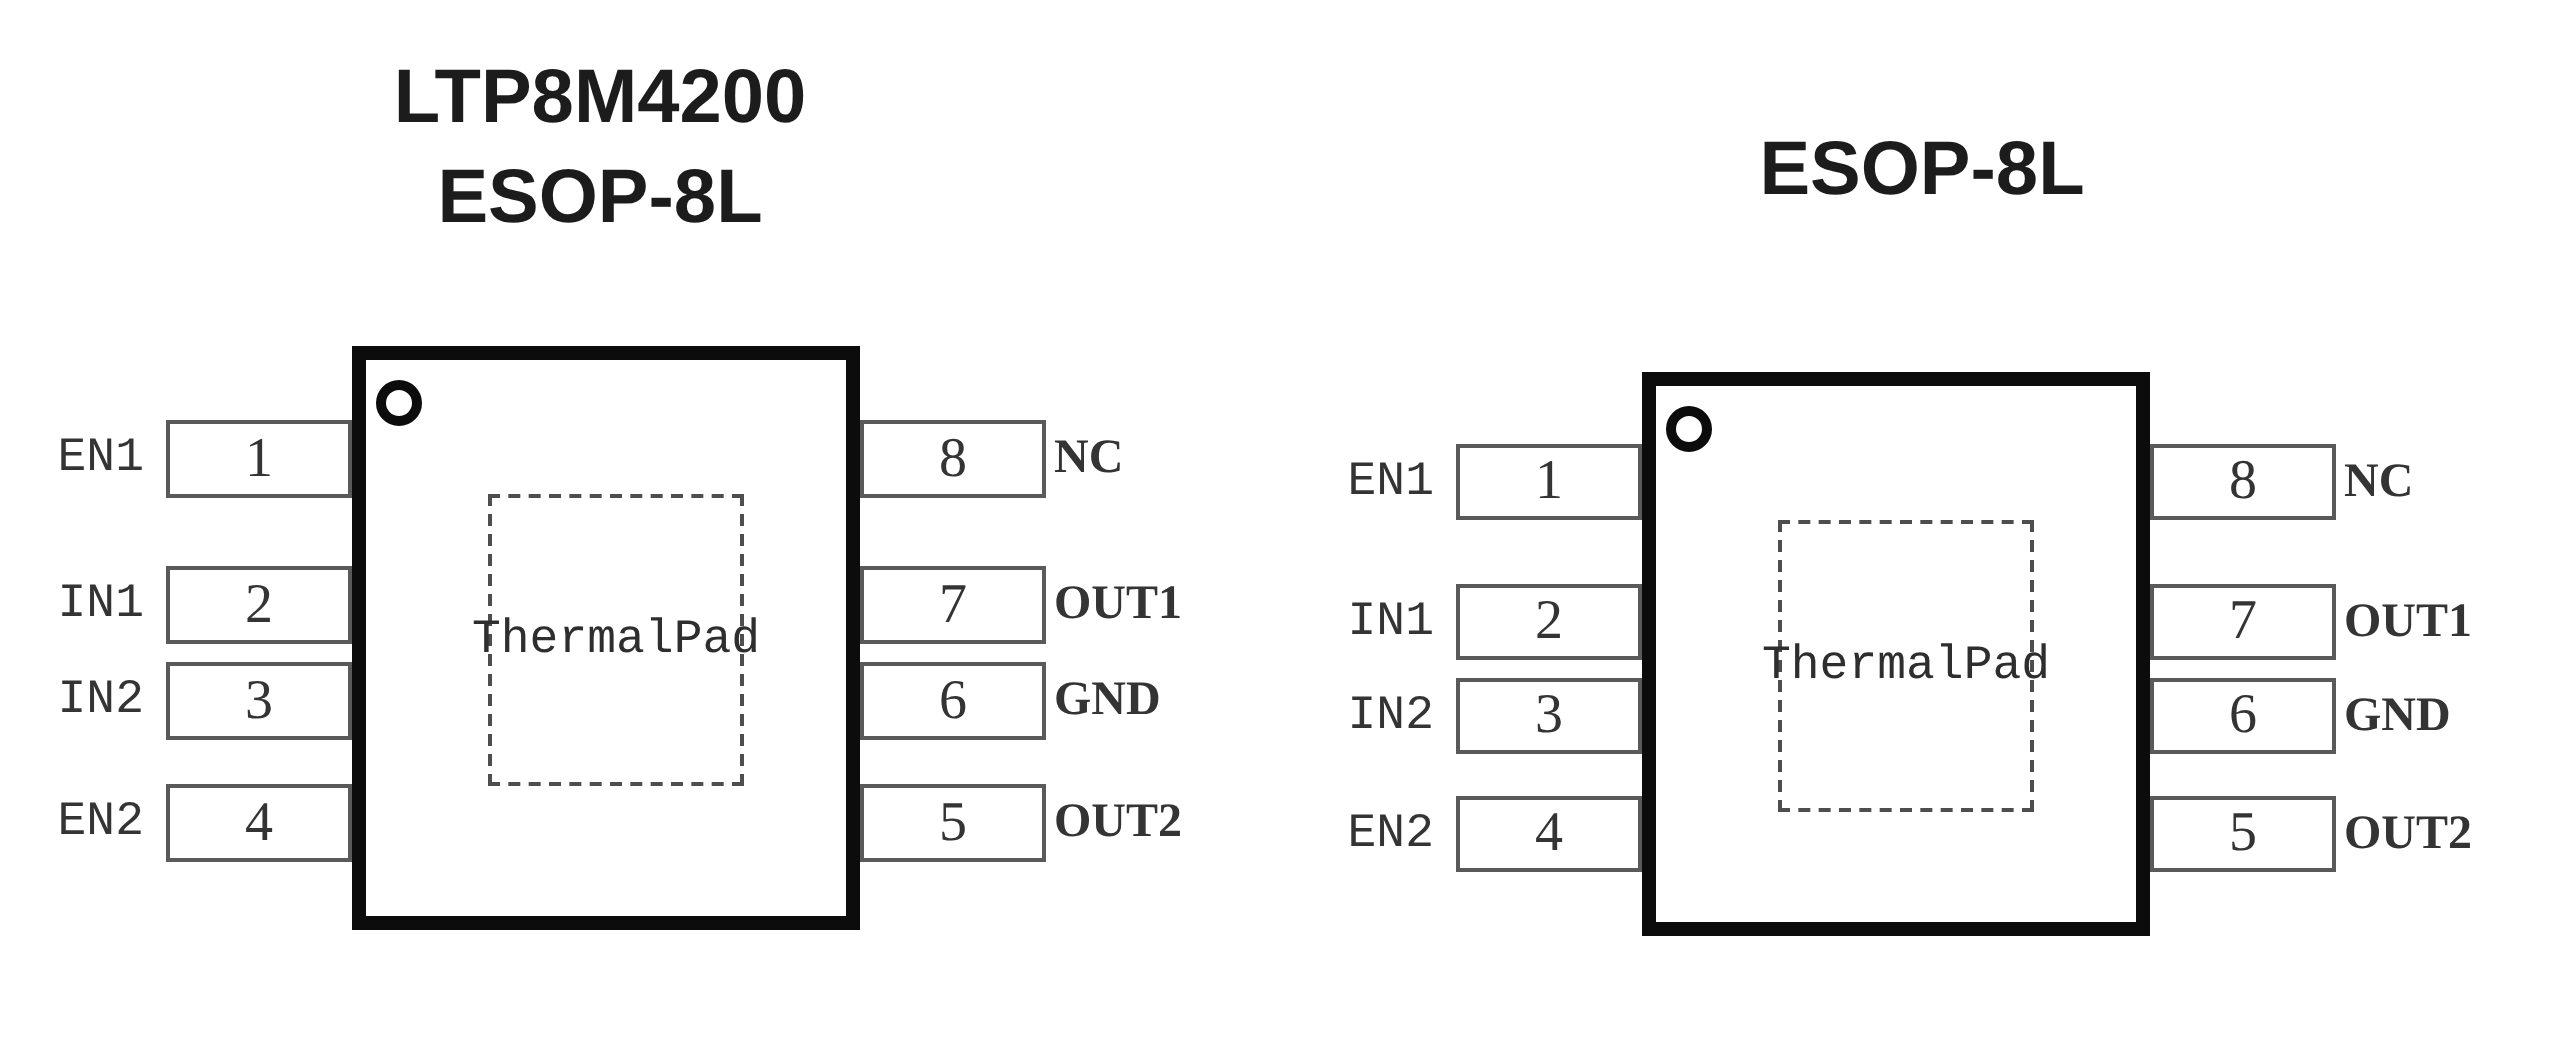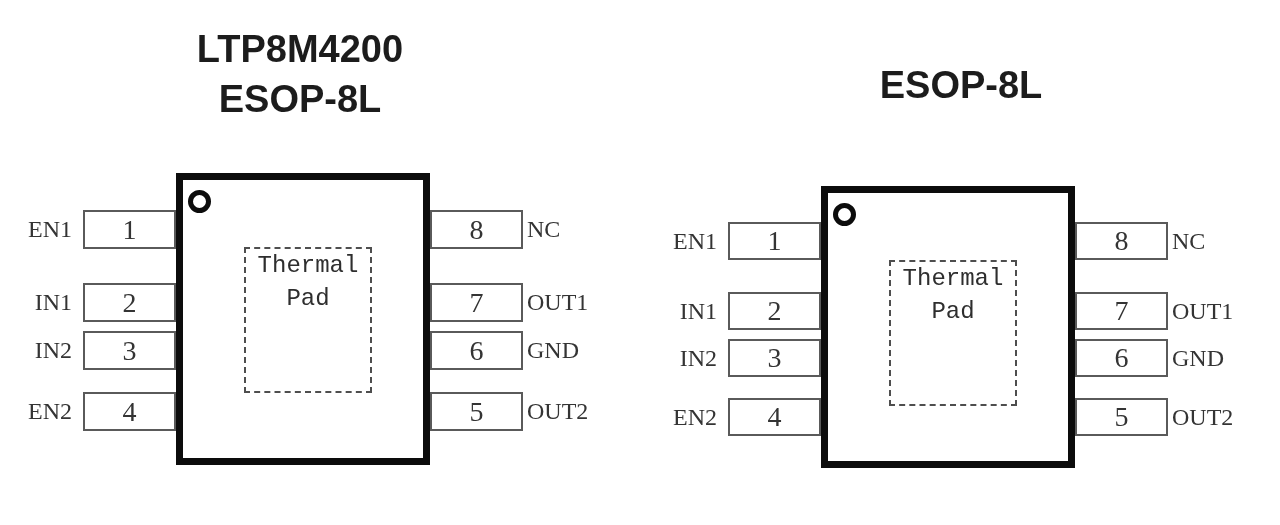--- a/index.html
+++ b/index.html
@@ -17,34 +17,34 @@
   .t2{top:calc(var(--tt) + 50px);}
 
   .chip{position:absolute;left:176px;top:var(--ct);width:254px;height:var(--ch);
         box-sizing:border-box;border:7px solid #0c0c0c;background:#ffffff;}
 
   .pin1-circle{position:absolute;left:188px;top:calc(var(--ct) + 17px);
         width:13px;height:13px;border:5px solid #0c0c0c;border-radius:50%;background:#ffffff;}
 
   .pad{position:absolute;left:244px;top:calc(var(--ct) + 74px);width:128px;height:146px;
        box-sizing:border-box;border:2px dashed #4e4e4e;background:#ffffff;
-       display:flex;flex-direction:column;align-items:center;justify-content:flex-start;
+       display:flex;flex-direction:row;align-items:center;justify-content:center;
        font-family:"Liberation Mono",monospace;font-size:24px;line-height:33px;color:#2e2e2e;}
 
   .prect{position:absolute;width:93px;height:var(--ph);box-sizing:border-box;
          border:2px solid #5a5a5a;background:#ffffff;
          display:flex;align-items:center;justify-content:center;
          font-size:28px;color:#343434;}
   .prect.leftside{left:83px;}
   .prect.rightside{left:430px;}
 
   .plabel{position:absolute;height:var(--ph);display:flex;align-items:center;
           font-size:24px;color:#343434;white-space:nowrap;}
-  .plabel.leftside{left:0;width:72px;justify-content:flex-end;}
-  .plabel.rightside{left:527px;width:105px;justify-content:flex-start;}
+  .plabel.leftside{left:0;width:72px;justify-content:flex-end;font-family:Liberation Mono, monospace;}
+  .plabel.rightside{left:527px;width:105px;justify-content:flex-start;font-weight:bold;}
 
   .row1{top:var(--r1);} .row2{top:var(--r2);margin-top:12px;} .row3{top:var(--r3);} .row4{top:var(--r4);}
 </style>
 </head>
 <body>
 
 <div id="canvas">
 
   <div class="diagram" id="d0">
     <div class="title t1">LTP8M4200</div>

